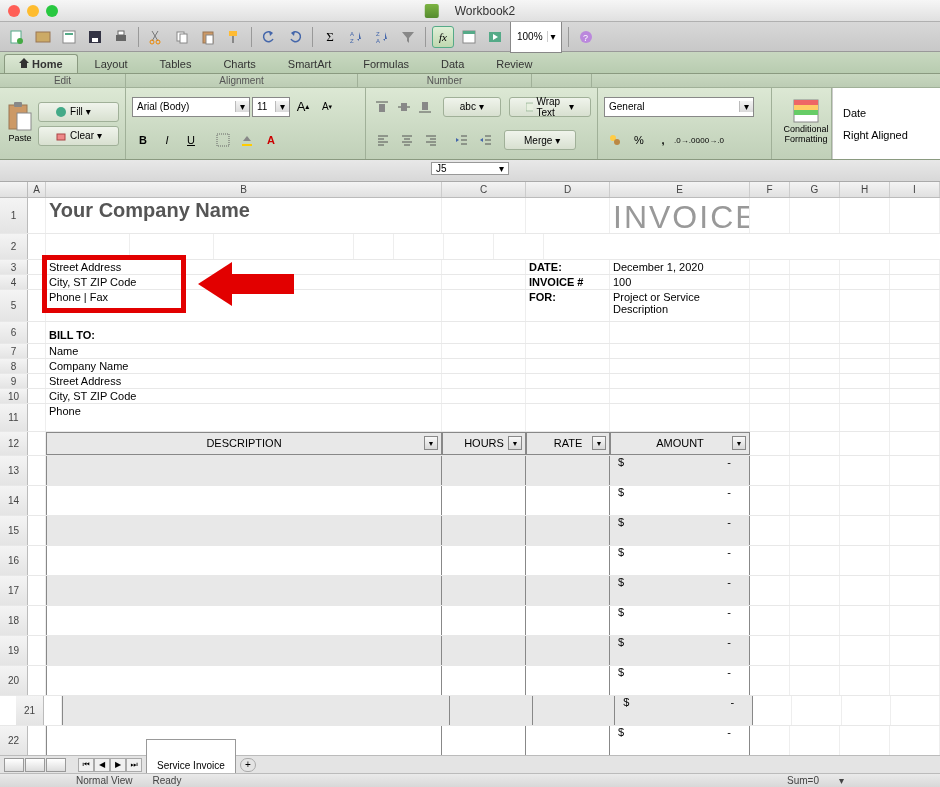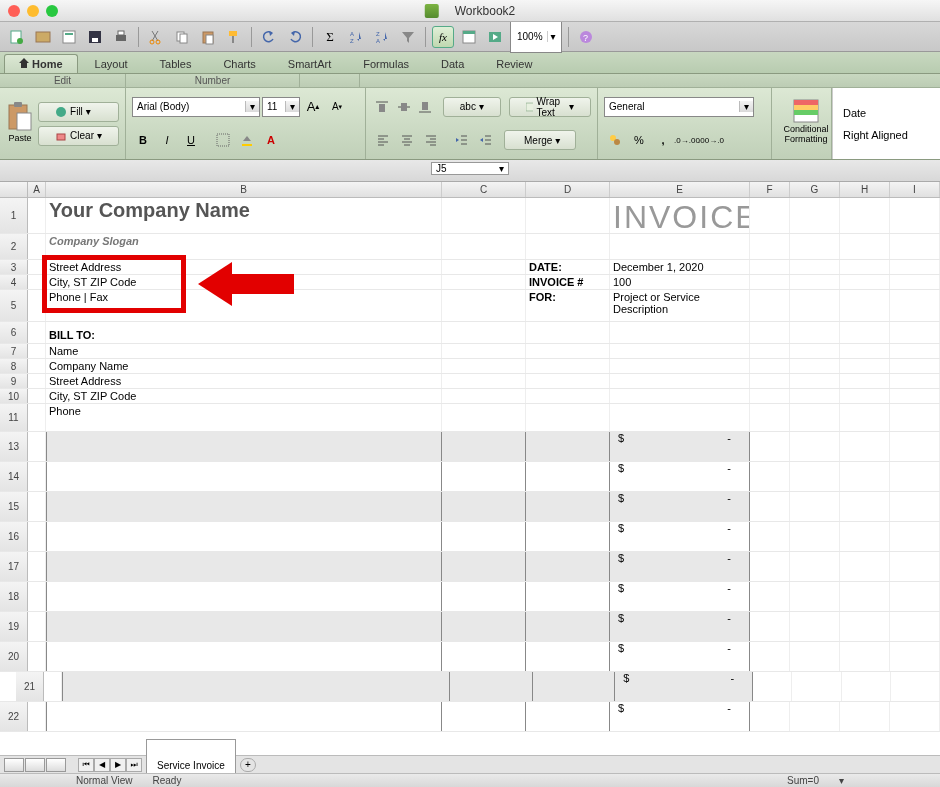--- a/index.html
+++ b/index.html
@@ -240,20 +240,21 @@
   <div class="rtab">Tables</div>
   <div class="rtab">Charts</div>
   <div class="rtab">SmartArt</div>
   <div class="rtab">Formulas</div>
   <div class="rtab">Data</div>
   <div class="rtab">Review</div>
 </div>
 
 <div class="ribbon-hdrs">
   <div class="hdr" style="width:126px">Edit</div>
+  <div class="hdr" style="width:232px">Alignment</div>
   <div class="hdr" style="width:174px">Number</div>
   <div class="hdr" style="width:60px"></div>
   <div class="hdr" style="flex:1;border-right:none"></div>
 </div>
 
 <div class="ribbon">
 
   <div class="rgroup" style="width:126px">
     <div style="display:flex;gap:4px;height:100%">
       <div class="big-btn">
@@ -278,21 +279,21 @@
             </svg>
             <span>Clear</span>
             <span>▾</span>
           </div>
       </div>
     </div>
   </div>
 
   <div class="rgroup" style="width:240px">
     <div class="rrow">
-      <div class="combo" style="width:128px">
+      <div class="combo" style="width:118px">
           <span class="val">Arial (Body)</span>
           <span class="dd">▾</span>
         </div>
       <div class="combo" style="width:38px">
           <span class="val">11</span>
           <span class="dd">▾</span>
         </div>
       <div class="sm-btn" style="font-size:13px">A<span style="font-size:8px">▴</span></div>
       <div class="sm-btn" style="font-size:10px">A<span style="font-size:7px">▾</span></div>
     </div>
@@ -492,21 +493,20 @@
       <div class="cell cE inv-title">INVOICE</div>
       <div class="cell cF"></div>
         <div class="cell cG"></div>
         <div class="cell cH"></div>
         <div class="cell cI"></div>
     </div>
 
     <div class="grow" style="height:26px">
       <div class="rh">2</div>
       <div class="cell cA"></div>
-      <div class="cell cB slogan">Company Slogan</div>
       <div class="cell cC"></div>
         <div class="cell cD"></div>
         <div class="cell cE"></div>
         <div class="cell cF"></div>
         <div class="cell cG"></div>
         <div class="cell cH"></div>
         <div class="cell cI"></div>
     </div>
 
     <div class="grow" style="height:15px">
@@ -612,20 +612,32 @@
         <div class="cell cB">Phone</div>
         <div class="cell cC"></div>
         <div class="cell cD"></div>
         <div class="cell cE"></div>
         <div class="cell cF"></div>
         <div class="cell cG"></div>
         <div class="cell cH"></div>
         <div class="cell cI"></div>
       </div>
 
+    <div class="grow" style="height:24px">
+      <div class="rh">12</div>
+      <div class="cell cA"></div>
+      <div class="cell cB tbl-hdr"><span>DESCRIPTION</span><div class="filter-dd">▼</div></div>
+      <div class="cell cC tbl-hdr"><span>HOURS</span><div class="filter-dd">▼</div></div>
+      <div class="cell cD tbl-hdr"><span>RATE</span><div class="filter-dd">▼</div></div>
+      <div class="cell cE tbl-hdr"><span>AMOUNT</span><div class="filter-dd">▼</div></div>
+      <div class="cell cF"></div>
+        <div class="cell cG"></div>
+        <div class="cell cH"></div>
+        <div class="cell cI"></div>
+    </div>
 
     <div id="datarows">
         <div class="grow" style="height: 30px;">
           <div class="rh">13</div>
           <div class="cell cA"></div>
           <div class="cell cB striped-even" style="border-right:1px solid #888;border-left:1px solid #888"></div>
           <div class="cell cC striped-even" style="border-right:1px solid #888"></div>
           <div class="cell cD striped-even" style="border-right:1px solid #888"></div>
           <div class="cell cE striped-even amt-cell" style="border-right:1px solid #888">
             <span>$</span>

